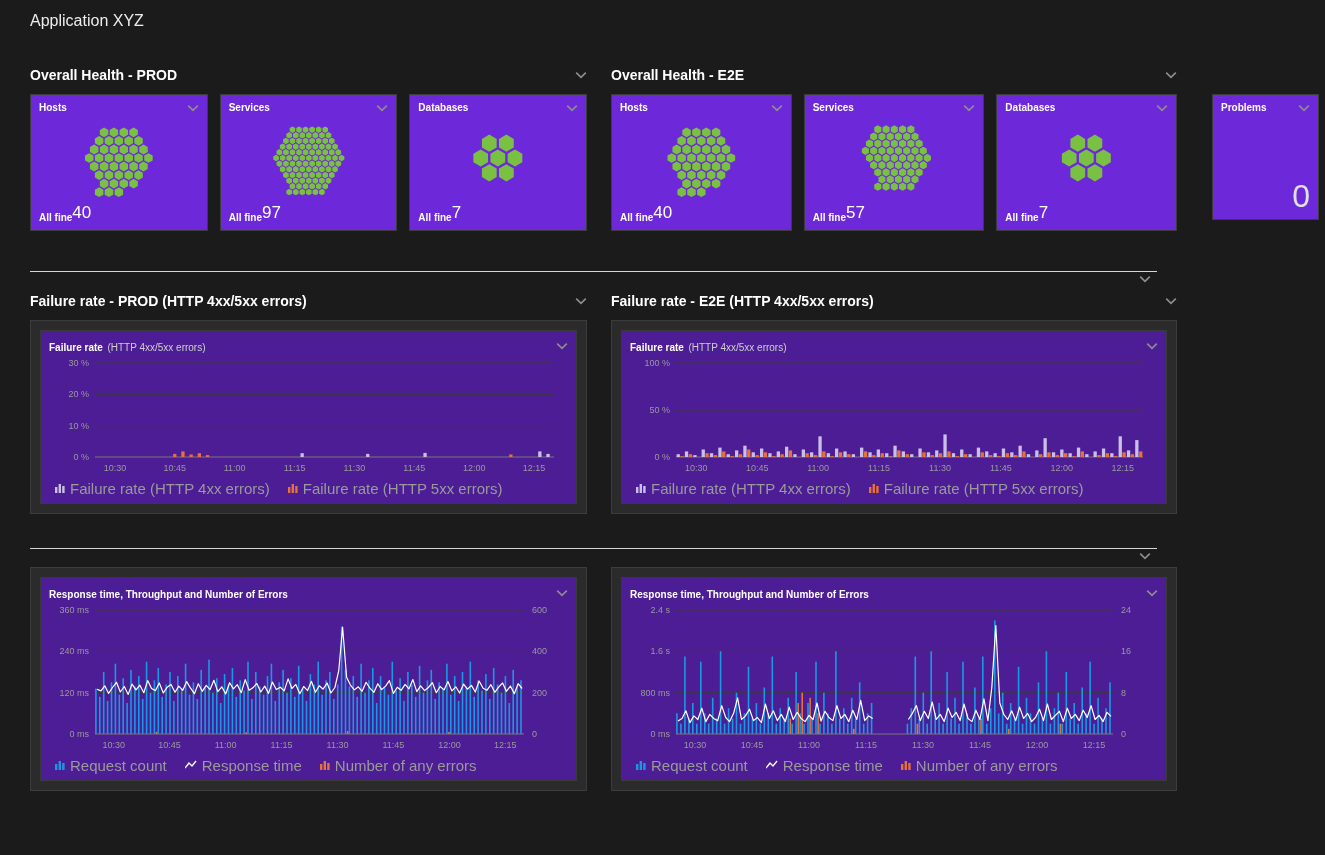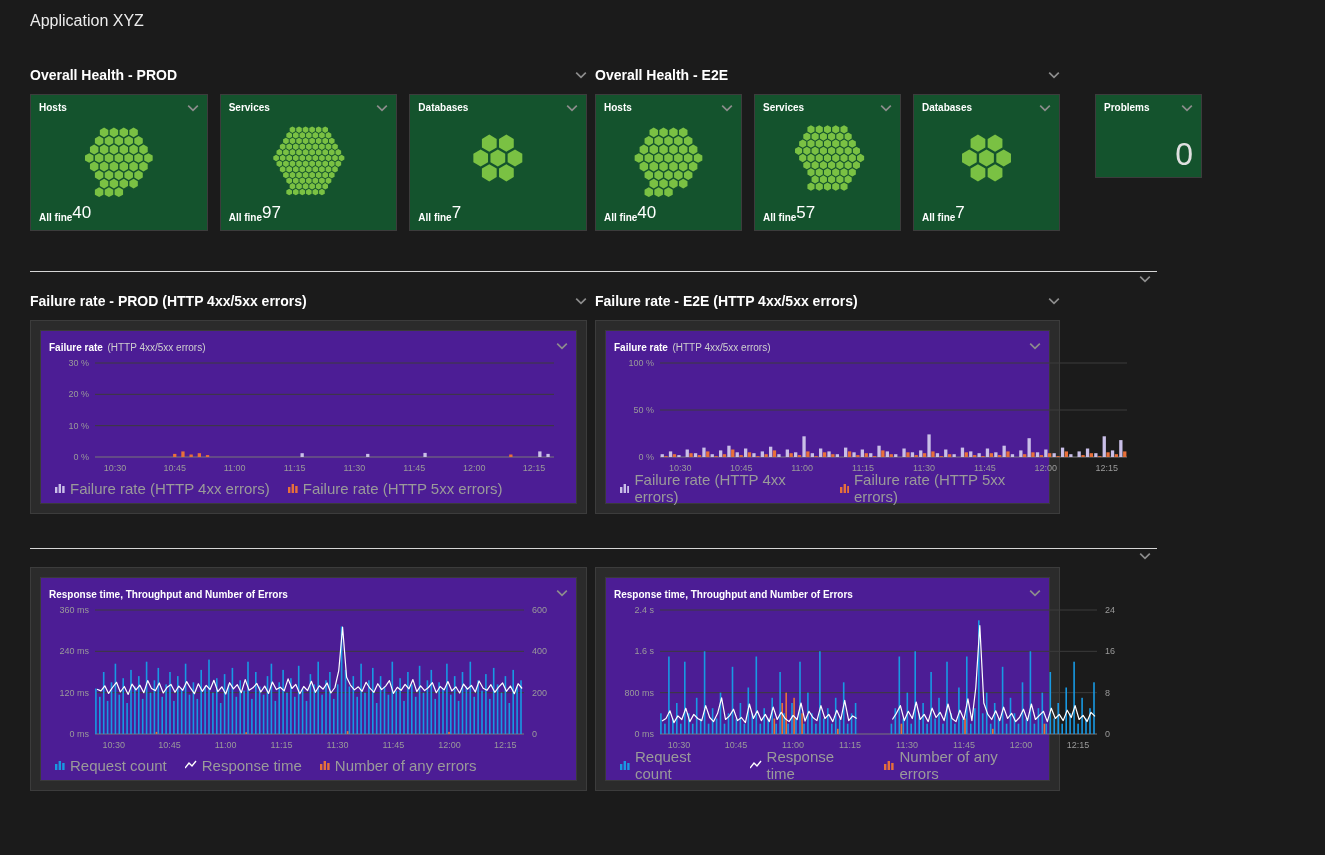--- a/index.html
+++ b/index.html
@@ -1,36 +1,36 @@
 <!DOCTYPE html>
 <html><head>
 <meta charset="utf-8">
 <style>
   html,body{margin:0;padding:0;background:#1b1b1b;color:#fff;
     font-family:"Liberation Sans","DejaVu Sans",sans-serif;}
   .page{width:1325px;height:855px;overflow:hidden;box-sizing:border-box;padding:8px 15px 0 30px;}
   .page-title{font-size:16px;color:#ececec;margin:4px 0 34px 0;font-weight:400;}
   .row{display:flex;align-items:flex-start;}
   .col{width:557px;flex:none;}
-  .col.right{width:465px;margin-left:8px;}
+  .col.right{width:566px;margin-left:24px;}
   .col-head{display:flex;justify-content:space-between;align-items:center;height:22px;margin:0 0 8px 0;}
   .col-head h2{font-size:14px;font-weight:bold;margin:0;color:#fff;}
   .chev{width:12px;height:8px;fill:none;stroke:#8d8d8d;stroke-width:1.4;cursor:pointer;flex:none;}
   
   .tiles{display:flex;gap:12px;}
-  .tile{background:#14532d;border:1px solid #3c3c3c;box-sizing:border-box;}
+  .tile{background:#6d28d9;border:1px solid #3c3c3c;box-sizing:border-box;}
   .health-tile{flex:1;height:137px;display:flex;flex-direction:column;padding:7px 8px;}
   .tile-head{display:flex;justify-content:space-between;align-items:center;font-size:10px;font-weight:bold;color:#fff;}
   .hive{flex:1;min-height:0;}
   .hive svg{display:block;width:100%;height:100%;}
   .tile-foot{display:flex;justify-content:flex-start;align-items:flex-end;}
   .status-label{font-size:10px;font-weight:bold;color:#fff;}
   .count-label{font-size:17px;color:#fff;}
   
-  .problems-tile{width:107px;height:84px;margin-left:35px;flex:none;display:flex;flex-direction:column;padding:7px 8px;}
+  .problems-tile{width:107px;height:126px;margin-left:35px;flex:none;display:flex;flex-direction:column;padding:7px 8px;}
   .problems-count{font-size:32px;color:#e0e0e0;text-align:right;margin-top:auto;line-height:1;}
   
   .divider{position:relative;width:1127px;border-top:1px solid #d6d6d6;margin:40px 0 4px 0;}
   .divider .chev{position:absolute;right:6px;top:3px;}
   
   .chart-tile{width:100%;padding:9px;background:#2b2b2b;}
   .chart-inner{background:#4c1d95;border:1px solid #3a3a3a;padding:6px 8px 4px 8px;}
   .chart-head{display:flex;justify-content:space-between;align-items:center;height:18px;}
   .ct-main{font-size:10px;font-weight:bold;color:#fff;}
   .ct-suf{font-size:10px;color:#cfcfcf;}

